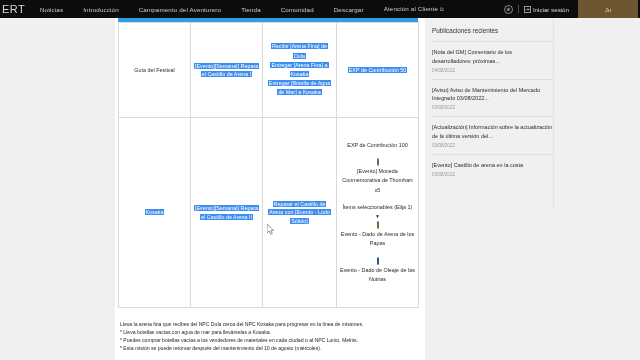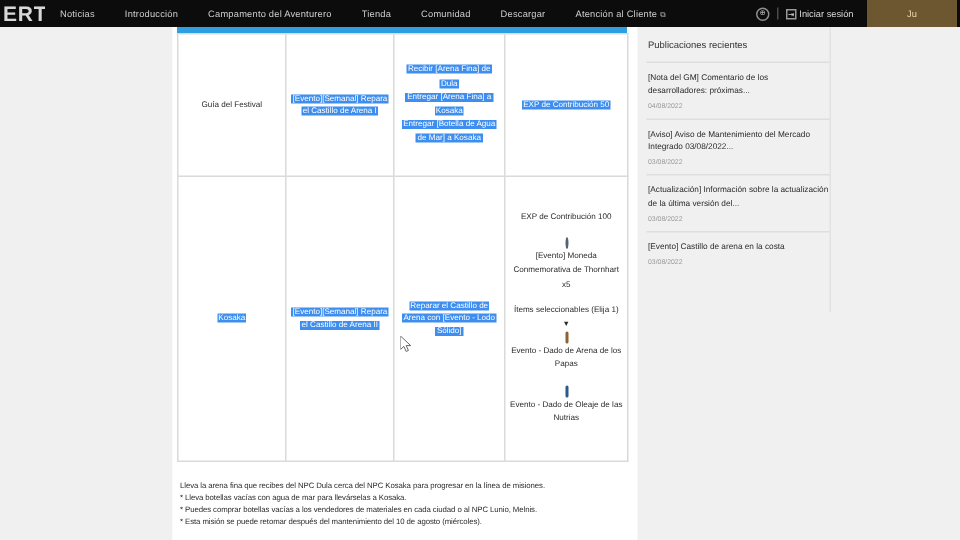--- a/index.html
+++ b/index.html
@@ -13,21 +13,21 @@
 
   
   #topnav {
     position: absolute; top: 0; left: 0;
     width: 640px; height: 18px;
     background: #0c0c0c;
     display: flex; align-items: center;
     z-index: 40;
   }
   #logo {
-    color: #d8d8d8; font-size: 14px; font-weight: 700;
+    color: #d8d8d8; font-size: 11px; font-weight: 400;
     letter-spacing: .5px; padding-left: 2px; width: 30px;
     white-space: nowrap; overflow: hidden;
   }
   .navlink {
     color: #cfcfcf; font-size: 6.2px; white-space: nowrap;
     padding: 0 10px; letter-spacing: .15px;
   }
   #nav-right {
     margin-left: auto; display: flex; align-items: center;
     padding-right: 2px; gap: 5px;

